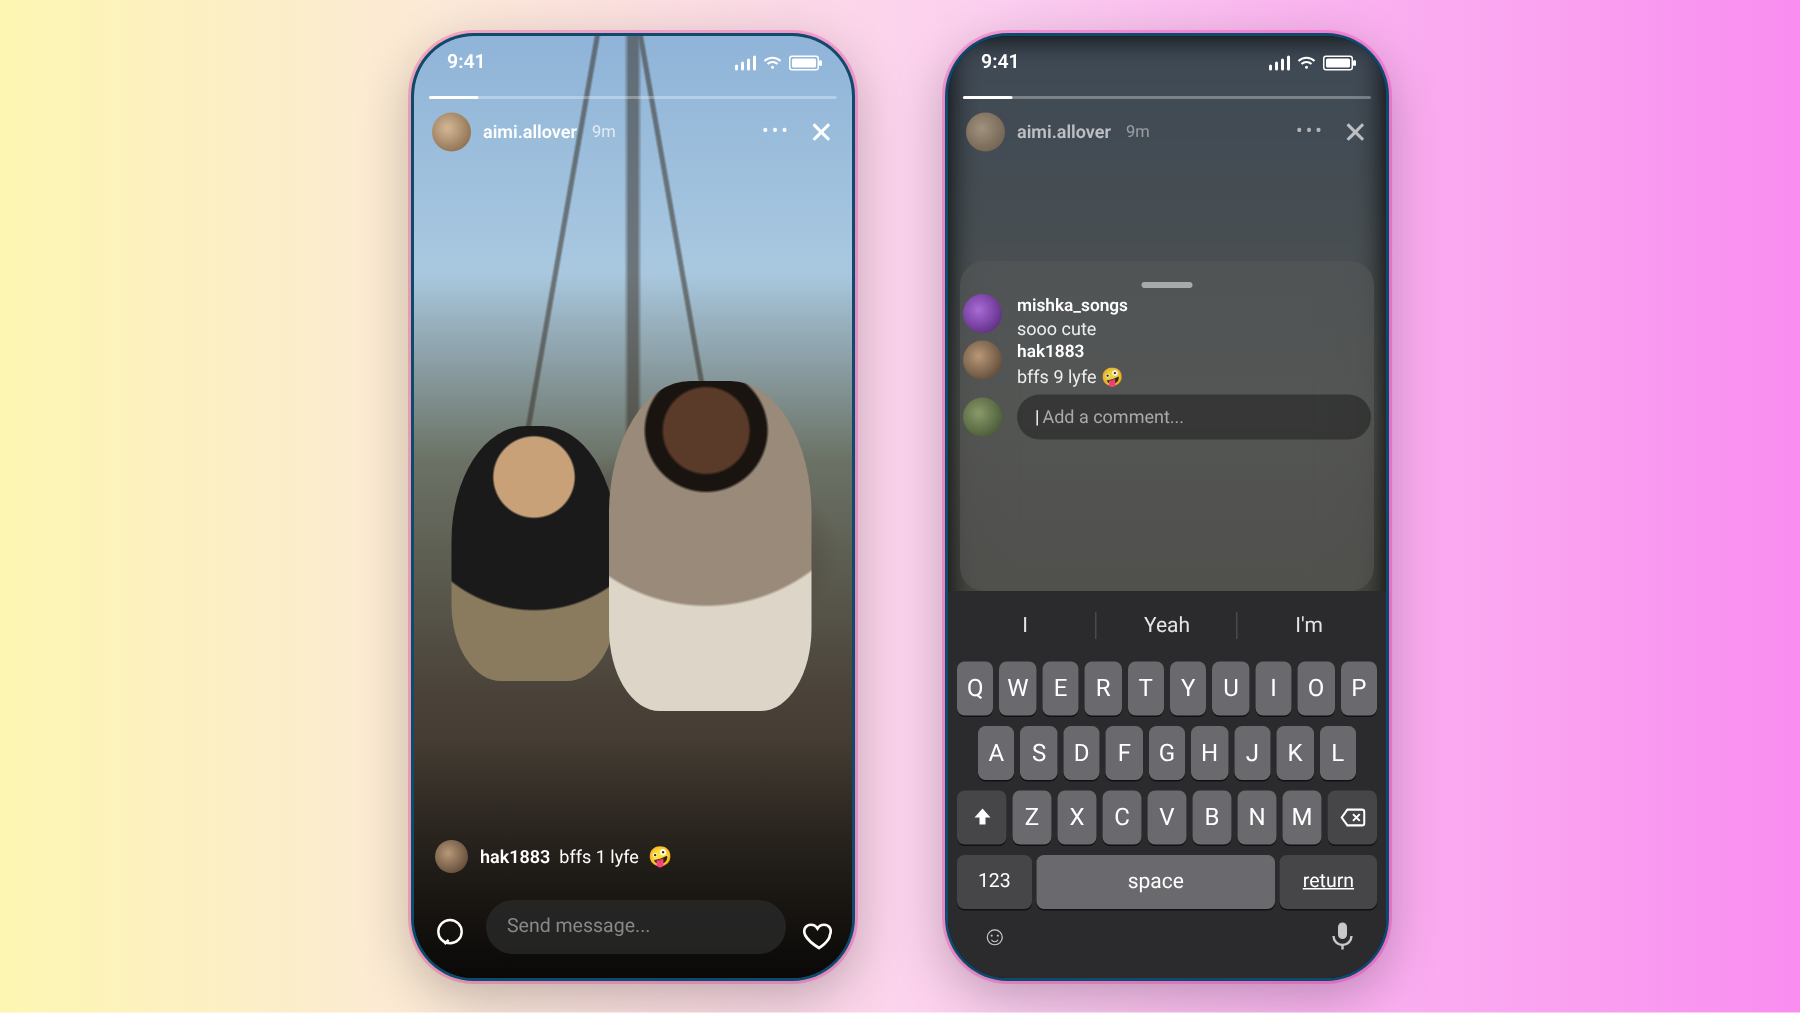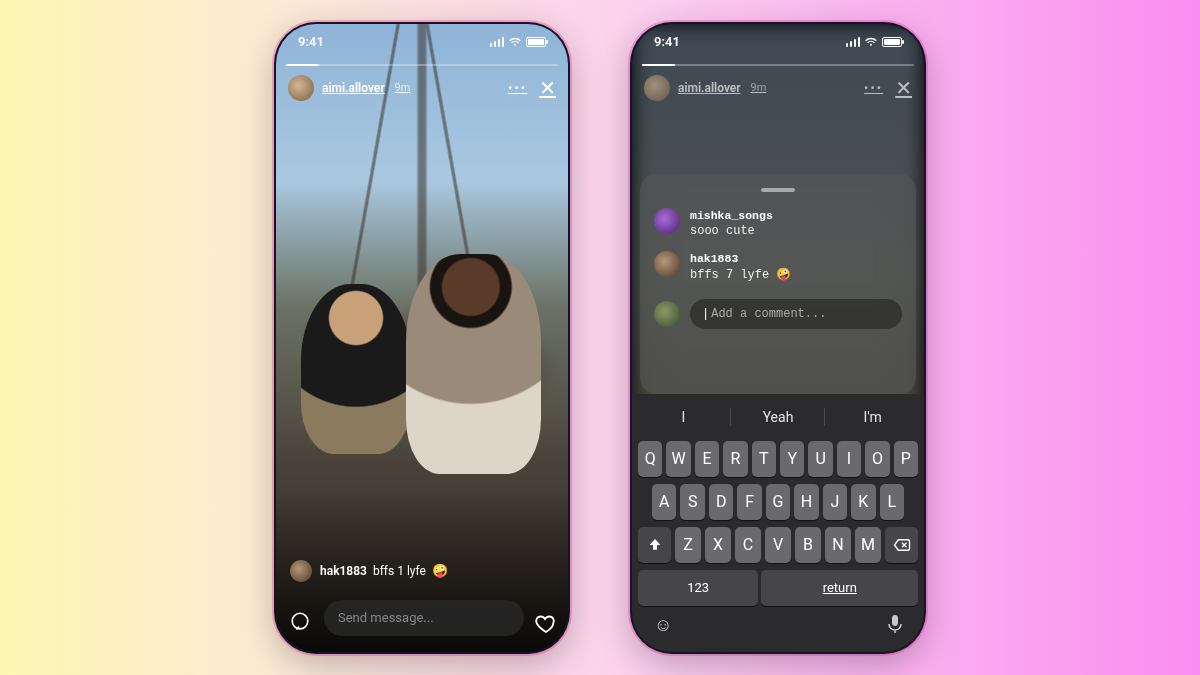--- a/index.html
+++ b/index.html
@@ -9,21 +9,21 @@
     background: linear-gradient(90deg, #fdf6b2 0%, #fce9d8 25%, #fccff0 55%, #f98df0 100%);
     font-family: -apple-system, BlinkMacSystemFont, "Segoe UI", Roboto, sans-serif;
     display: flex;
     justify-content: center;
     align-items: center;
     gap: 60px;
   }
   .phone {
     width: 296px;
     height: 632px;
-    background: #0f172a;
+    background: #0c4a6e;
     border-radius: 42px;
     padding: 2px;
     box-shadow: 0 0 0 2px rgba(255,0,150,0.25), 0 10px 35px rgba(0,0,0,0.25);
     position: relative;
     overflow: hidden;
   }
   .screen {
     width: 100%;
     height: 100%;
     border-radius: 40px;
@@ -75,21 +75,21 @@
   }
   .person { position:absolute; border-radius:50% 50% 40% 40%; }
   .p-left { left:25px; top:260px; width:110px; height:170px;
     background: radial-gradient(circle at 50% 20%, #c9a178 18%, #1a1a1a 19% 60%, #8a7a5e 61%); border-radius: 45% 45% 30% 30%; }
   .p-right { left:130px; top:230px; width:135px; height:220px;
     background: radial-gradient(circle at 48% 15%, #5a3a28 14%, #1a1410 15% 20%, #9a8a7a 21% 58%, #dcd5c8 59%); border-radius:40% 40% 25% 25%; }
 
   
   .progress { position:absolute; top:40px; left:10px; right:10px; height:2px; background:rgba(255,255,255,.3); border-radius:2px; z-index:30; }
   .progress i { display:block; height:100%; width:12%; background:#fff; border-radius:2px; }
-  .story-head { position:absolute; top:50px; left:12px; right:12px; height:28px; display:flex; align-items:center; gap:8px; z-index:30; color:#fff;text-decoration:underline; }
+  .story-head { position:absolute; top:50px; left:12px; right:12px; height:28px; display:flex; align-items:center; gap:8px; z-index:30; color:#fff; }
   .avatar-sm { width:26px; height:26px; border-radius:50%; background: radial-gradient(circle at 40% 40%, #d4b896, #7a5c3e); flex:none; }
   .uname { font-size:12px; font-weight:600; }
   .ago { font-size:11px; color:rgba(255,255,255,.7); margin-left:2px; }
   .head-actions { margin-left:auto; display:flex; gap:12px; align-items:center; }
   .dots { letter-spacing:2px; font-size:13px; color:rgba(255,255,255,.9); }
   .close-x { font-size:20px; font-weight:300; line-height:1; }
 
   
   .pinned { position:absolute; left:14px; bottom:70px; display:flex; align-items:center; gap:8px; z-index:30; color:#fff; }
   .pinned .av { width:22px; height:22px; border-radius:50%; background: radial-gradient(circle at 40% 40%, #b89878, #4a3828); }
@@ -110,24 +110,24 @@
       linear-gradient(180deg, #536273 0%, #6a6f6a 40%, #5a574e 70%, #3c372f 100%);
     filter: blur(10px);
   }
   .dim-overlay { position:absolute; inset:0; background:rgba(0,0,0,.25); }
   .screen2 .story-head { opacity:.65; }
   .sheet {
     position:absolute; left:8px; right:8px; top:150px; bottom:258px;
     background: rgba(90,90,90,.45);
     backdrop-filter: blur(18px);
     border-radius:16px;
-    padding:14px 14px 12px;
+    padding:14px 2px 12px;
     z-index:35;
     color:#fff;
-    display:flex; flex-direction:column; gap:12px;font-family:Liberation Mono, monospace;
+    display:flex; flex-direction:column; 
   }
   .grab { width:34px; height:4px; background:rgba(255,255,255,.5); border-radius:2px; margin:0 auto 4px; }
   .cmt { display:flex; gap:10px; align-items:flex-start; }
   .cmt .av { width:26px; height:26px; border-radius:50%; flex:none; }
   .av1{ background: radial-gradient(circle at 40% 40%, #a96bd8, #4b1e6e); }
   .av2{ background: radial-gradient(circle at 40% 40%, #c86a4a, #5a2a1a); }
   .av3{ background: radial-gradient(circle at 40% 40%, #b89878, #4a3828); }
   .av4{ background: radial-gradient(circle at 40% 40%, #8a9a6a, #3a4a2a); }
   .cmt .body { font-size:12px; line-height:1.35; }
   .cmt .body .u { font-weight:600; display:block; font-size:11.5px; }
@@ -271,21 +271,21 @@
         <div class="av av1"></div>
         <div class="body">
           <span class="u">mishka_songs</span>
           <span class="t">sooo cute</span>
         </div>
       </div>
       <div class="cmt">
         <div class="av av3"></div>
         <div class="body">
           <span class="u">hak1883</span>
-          <span class="t">bffs 7 lyfe 🤪</span>
+          <span class="t">bffs 9 lyfe 🤪</span>
         </div>
       </div>
 
       <div class="add-row">
         <div class="av av4" style="width:26px;height:26px;border-radius:50%;"></div>
         <div class="add-pill">
           <span style="color:#fff;margin-right:2px;">|</span>
           <span>Add a comment...</span>
         </div>
       </div>
@@ -335,20 +335,21 @@
         <div class="key">M</div>
         <div class="key dark wide">
           <svg width="18" height="14" viewBox="0 0 24 18" fill="none" stroke="#fff" stroke-width="1.8">
               <path d="M7 2h13a2 2 0 012 2v10a2 2 0 01-2 2H7l-5-7 5-7z"></path>
               <path d="M12 6l6 6M18 6l-6 6"></path>
             </svg>
         </div>
       </div>
       <div class="krow r4">
         <div class="key dark num">123</div>
+        <div class="key space">space</div>
         <div class="key dark ret">return</div>
       </div>
       <div class="kbd-footer">
         <span>☺</span>
         <span>
           <svg width="14" height="20" viewBox="0 0 14 20" fill="#c8c8cc">
               <rect x="4" y="1" width="6" height="11" rx="3"></rect>
               <path d="M1 10a6 6 0 0012 0M7 16v3" stroke="#c8c8cc" stroke-width="1.6" fill="none"></path>
             </svg>
         </span>

